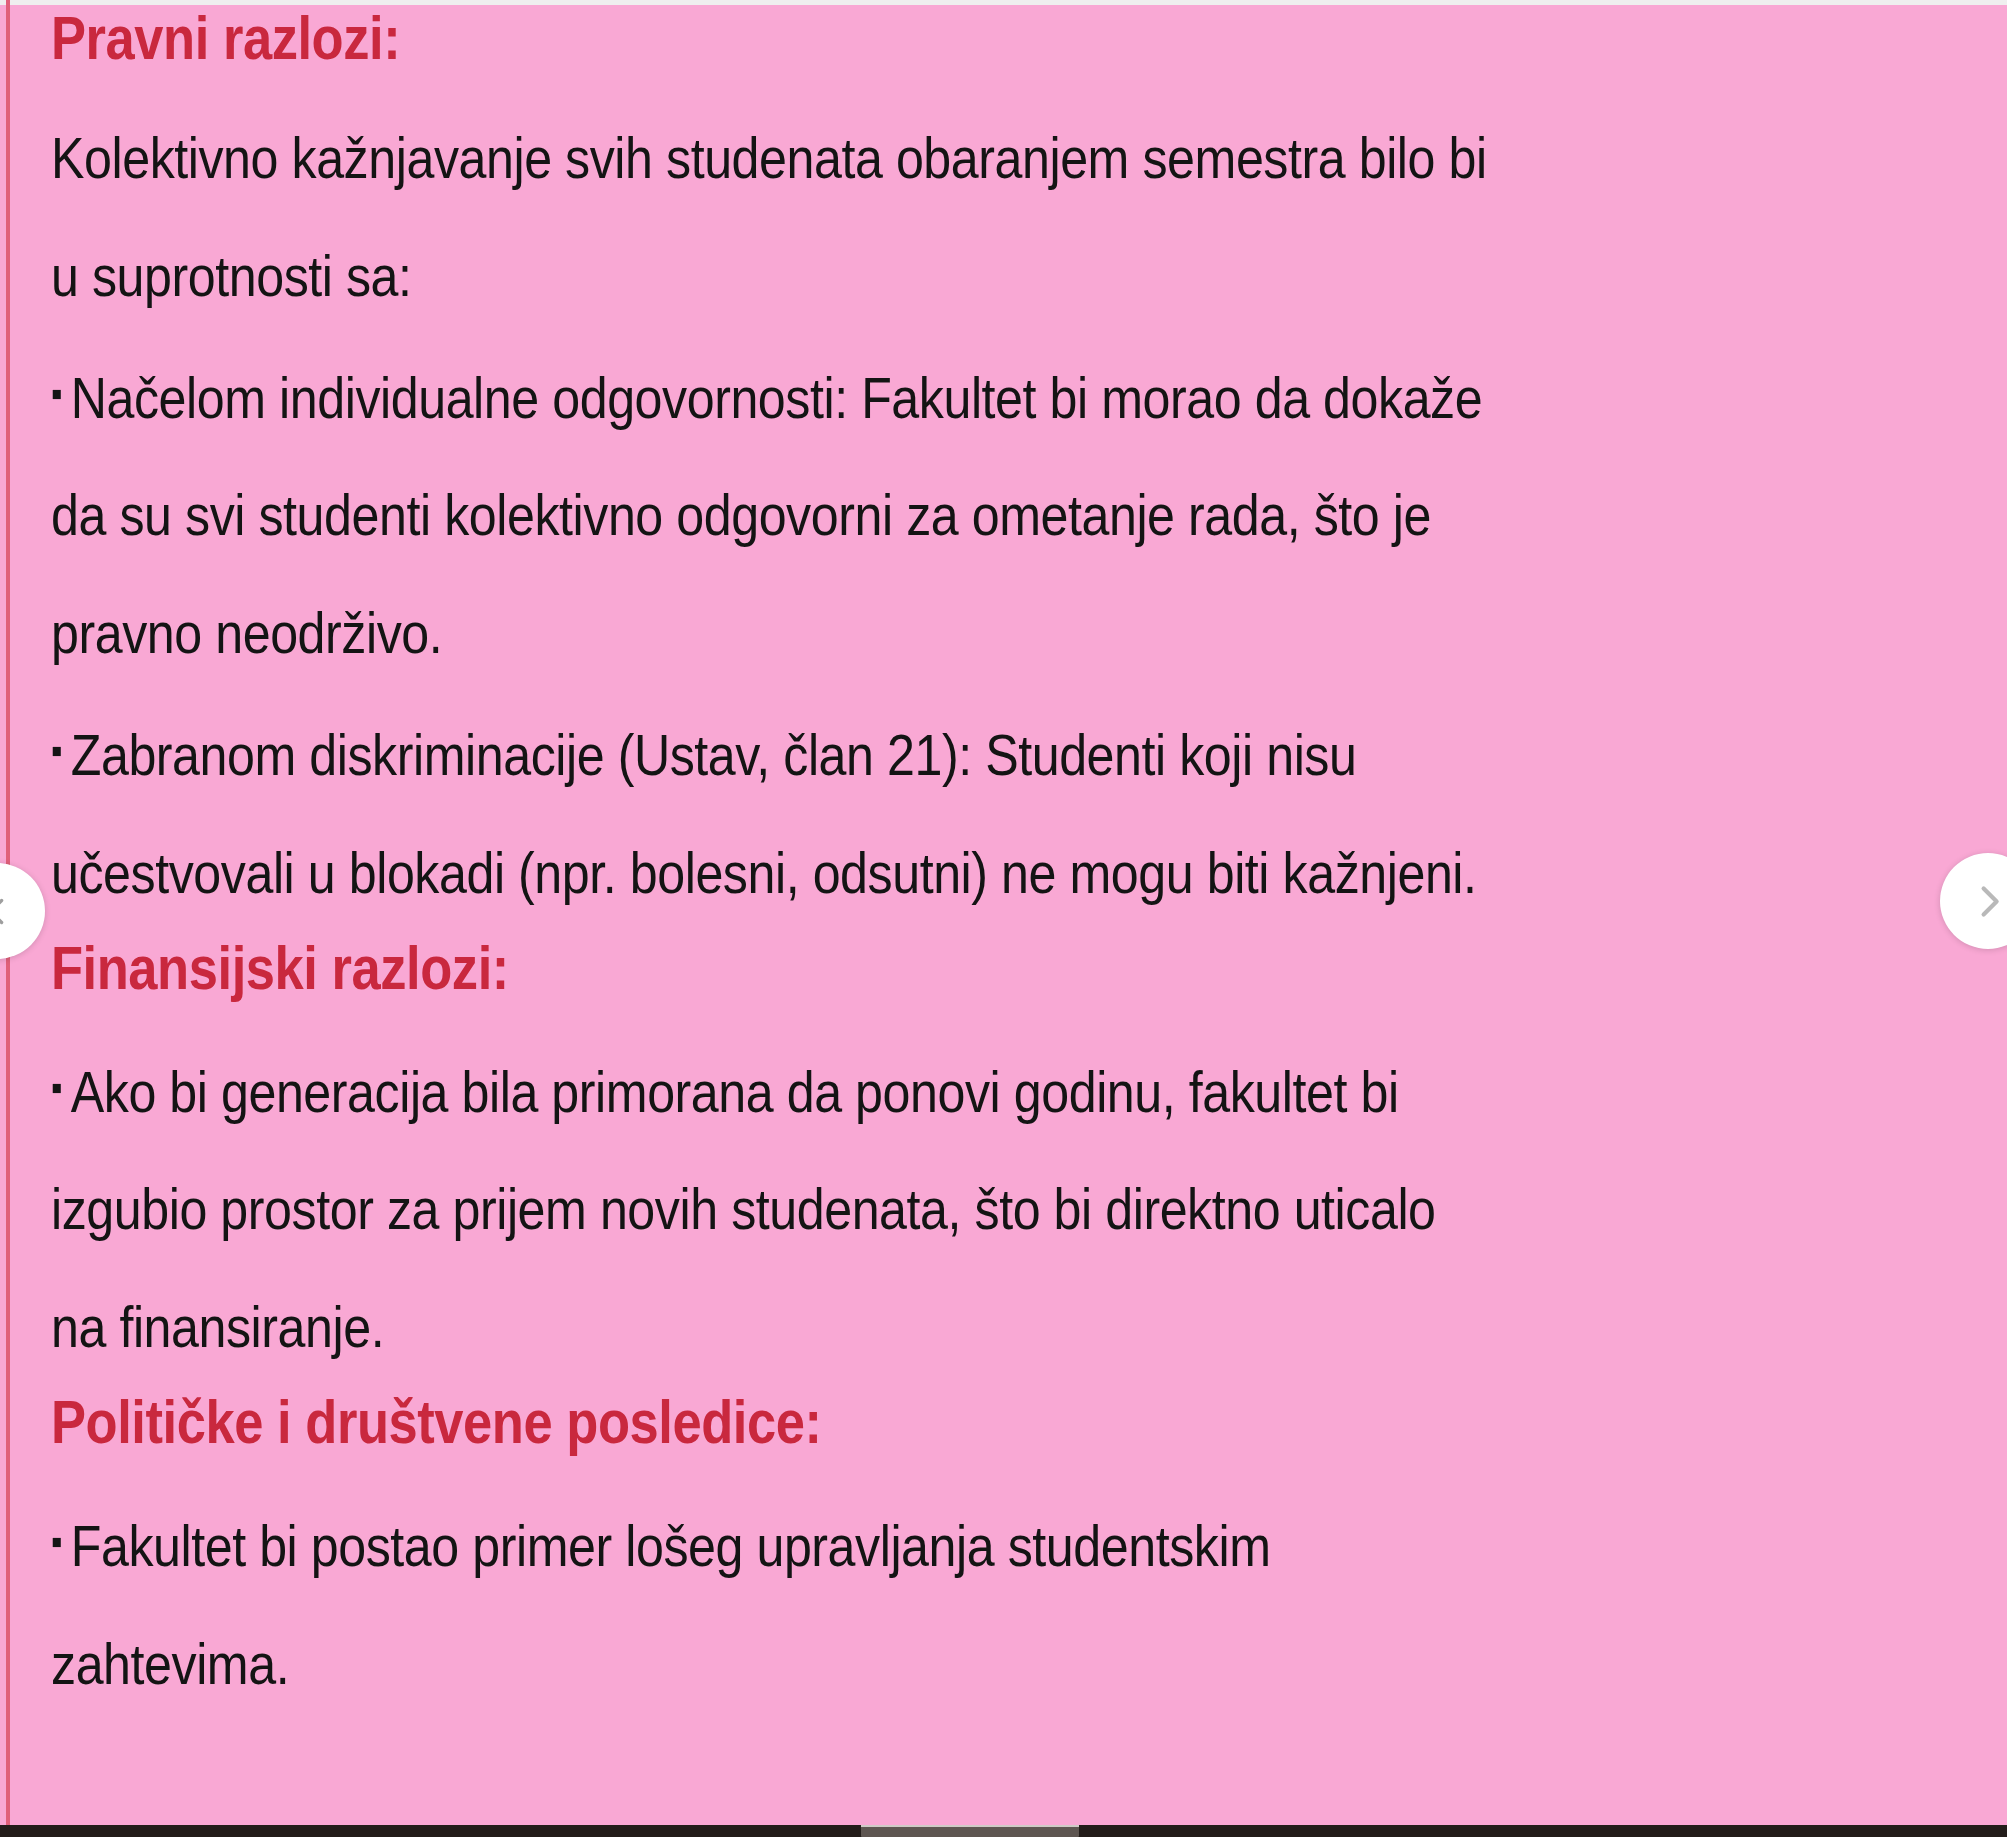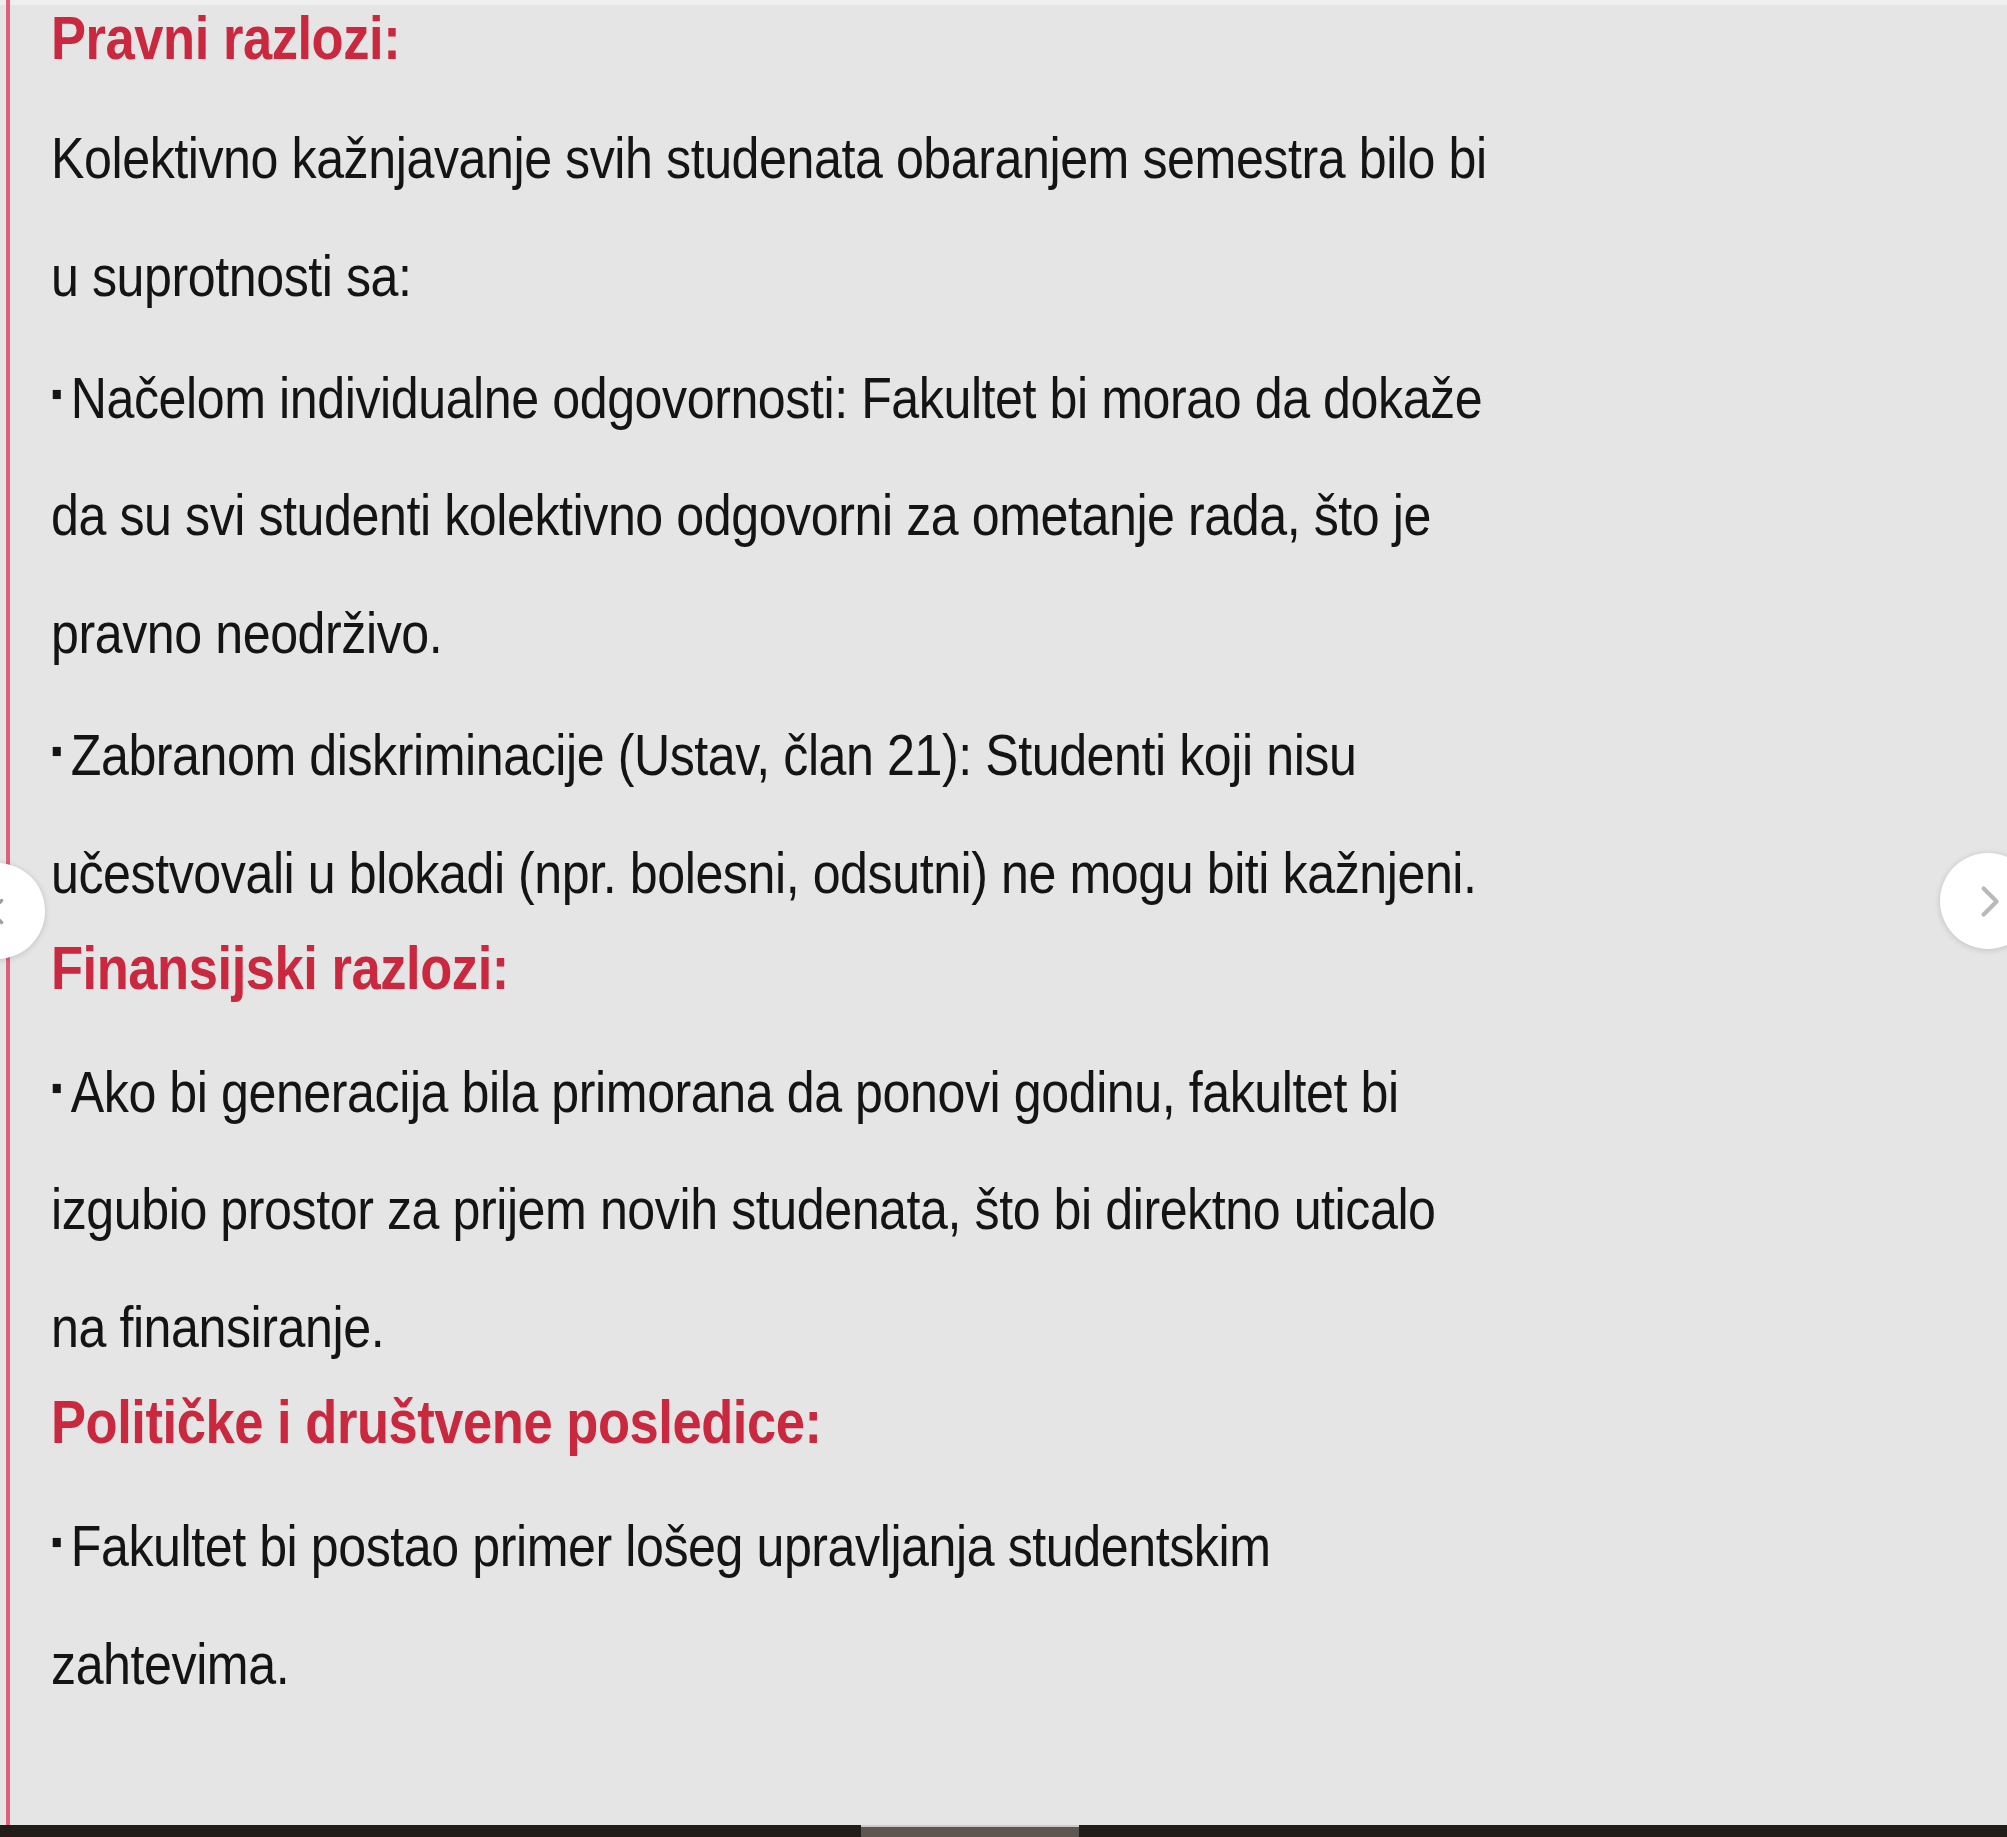--- a/index.html
+++ b/index.html
@@ -9,21 +9,21 @@
     height: 1838px;
     overflow: hidden;
     background: #ffffff;
     font-family: "Liberation Sans", sans-serif;
   }
 
   #screen {
     position: relative;
     width: 2007px;
     height: 1838px;
-    background: #e5e5e5;
+    background: #f9a8d4;
     overflow: hidden;
   }
 
   
   #left-accent-rule {
     position: absolute;
     left: 5.9px;
     top: 0;
     width: 3.9px;
     height: 1829px;

